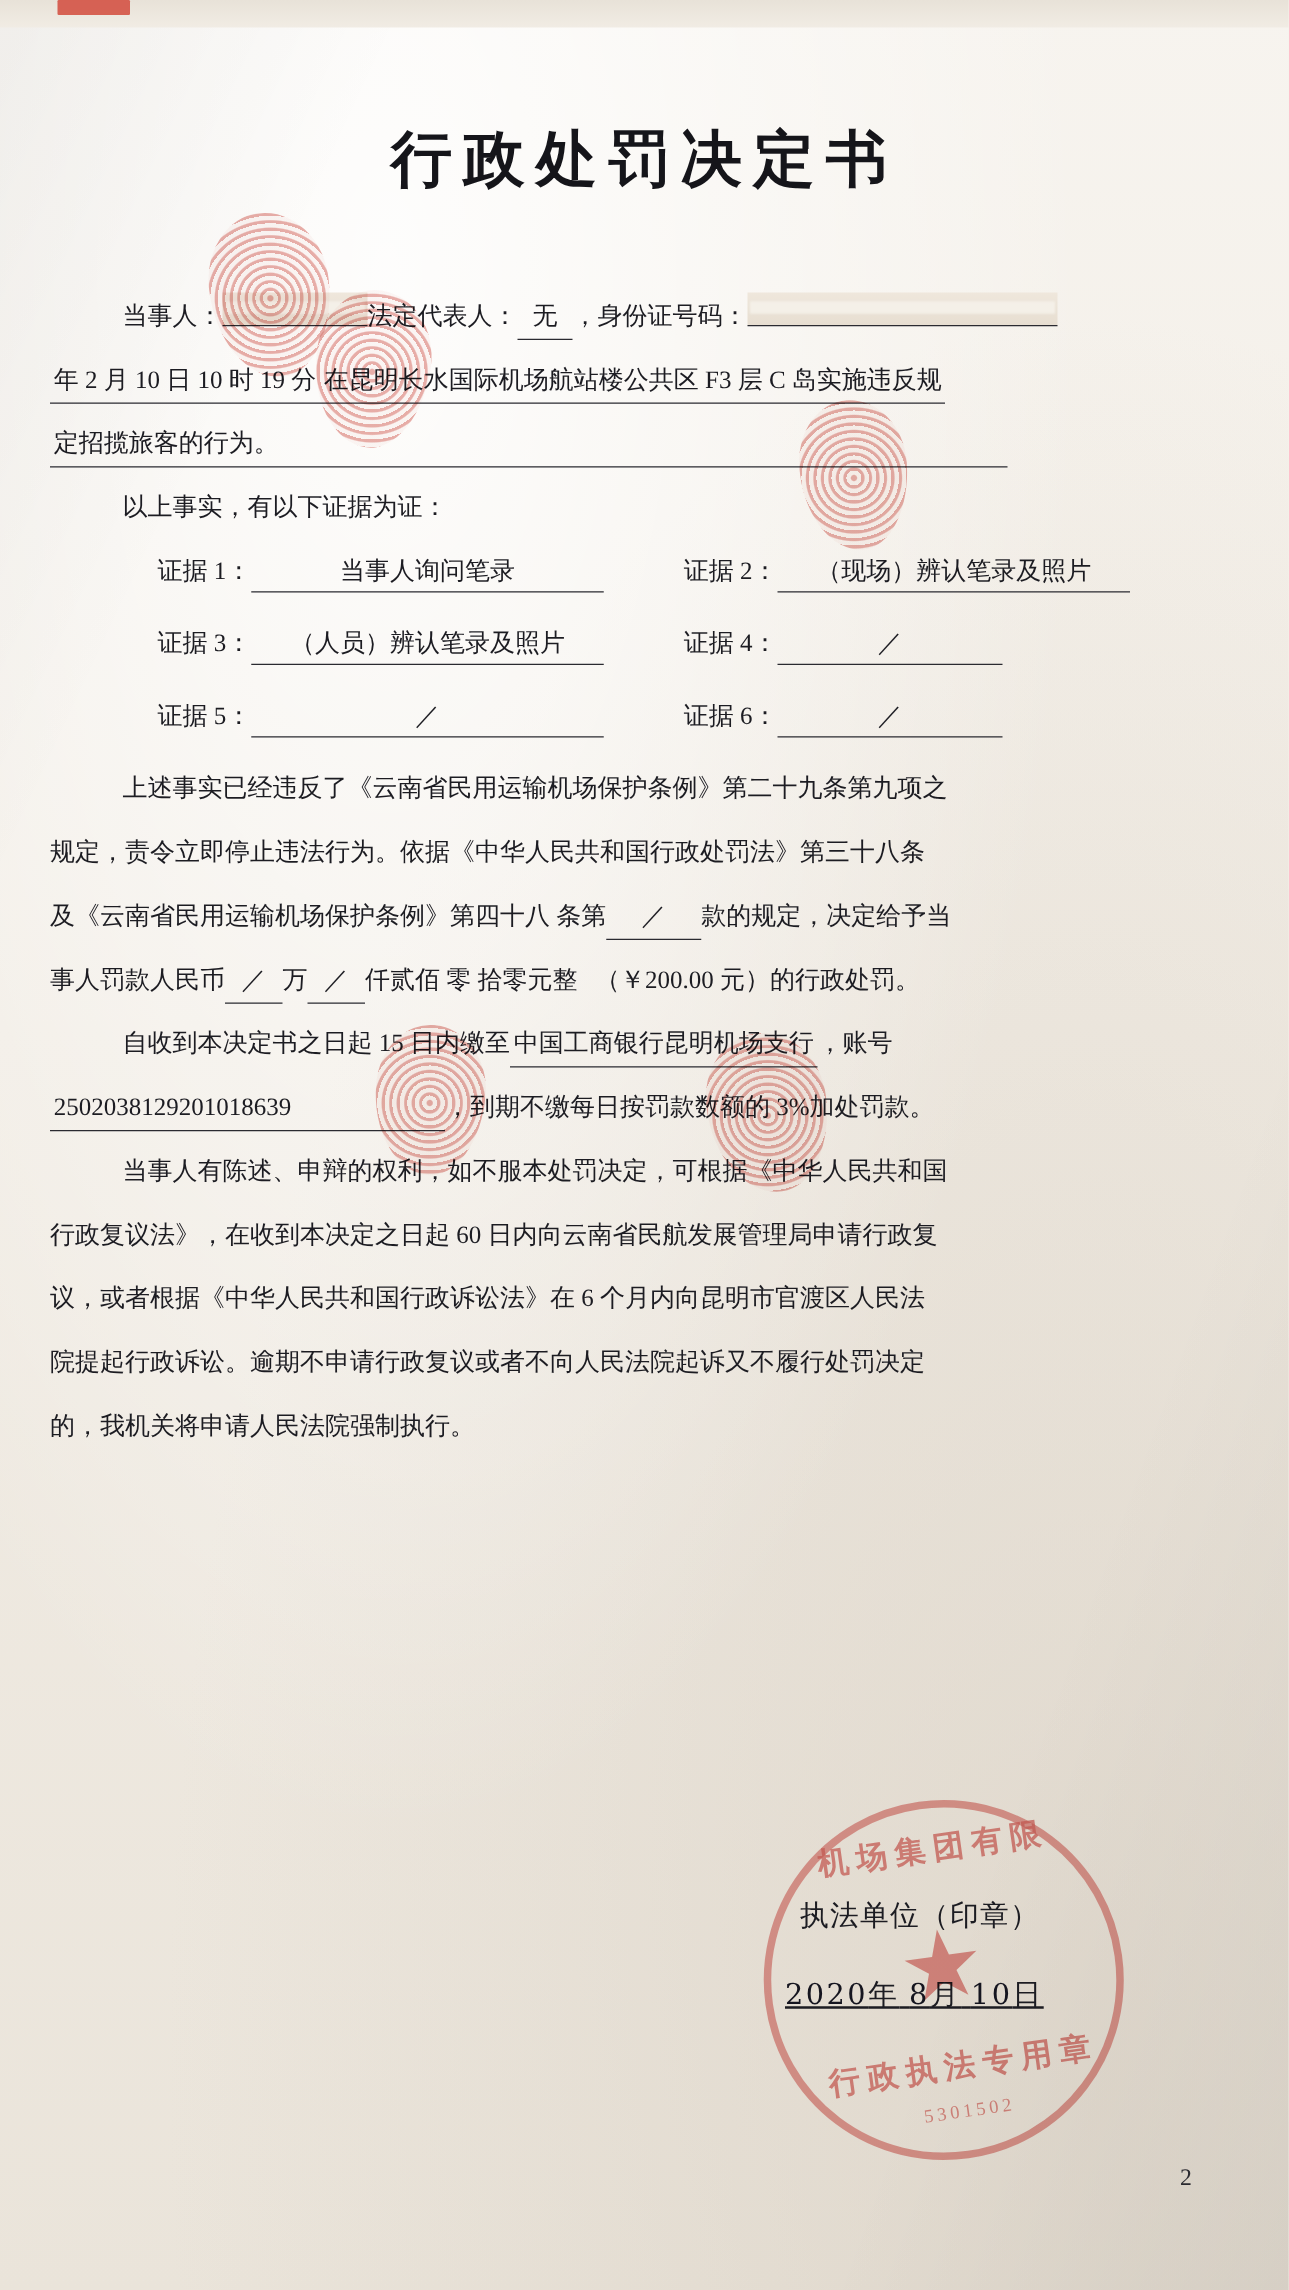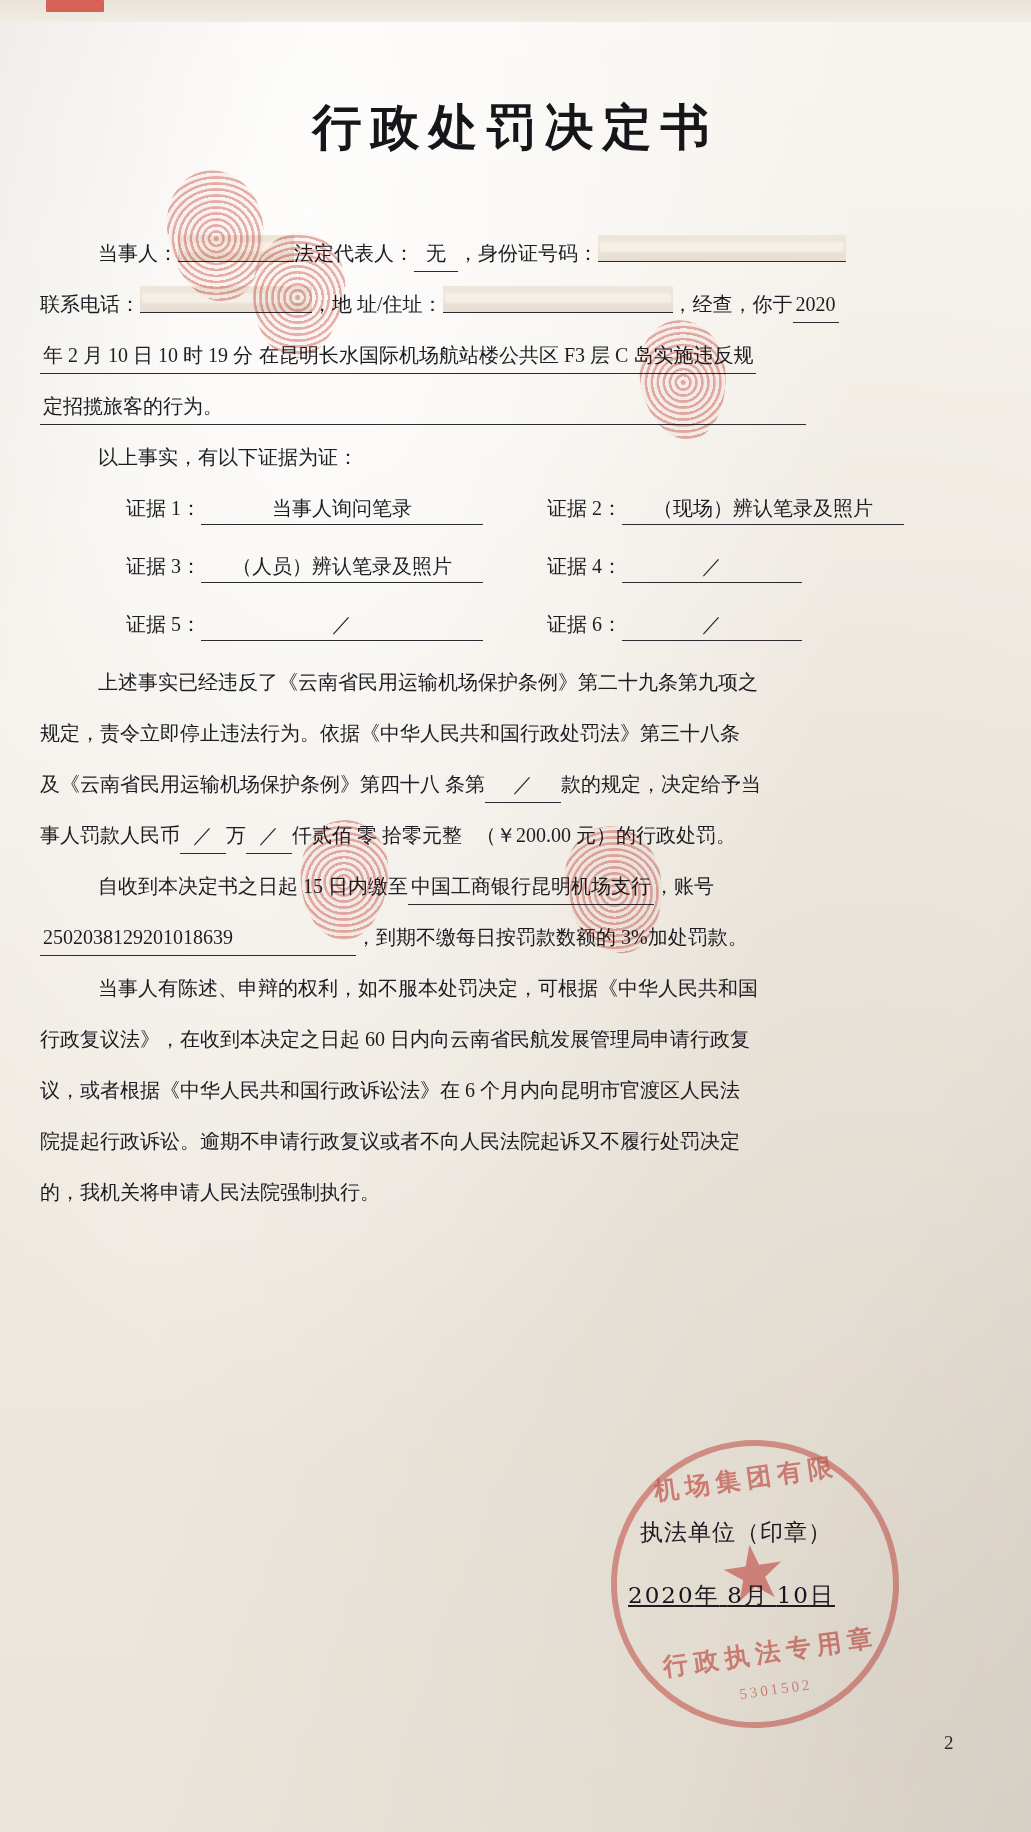--- a/index.html
+++ b/index.html
@@ -149,23 +149,20 @@
 <div class="content">
 
   <div class="doc-title">行政处罚决定书</div>
 
   <div class="body-block">
 
     <div class="ln" style="padding-left:58px;">
       <span>当事人：</span><span class="redact" style="width:116px;"></span><span>法定代表人：</span><span class="u" style="min-width:38px;text-align:center;">无</span><span>，身份证号码：</span><span class="redact" style="width:248px;"></span>
     </div>
 
-    <div class="ln">
-      <span>联系电话：</span><span class="redact" style="width:172px;"></span><span>，地 址/住址：</span><span class="redact" style="width:230px;"></span><span>，经查，你于</span><span class="u">2020</span>
-    </div>
 
     <div class="ln">
       <span class="u">年 2 月 10 日 10 时 19 分</span><span class="u">在昆明长水国际机场航站楼公共区 F3 层 C 岛实施违反规</span>
     </div>
 
     <div class="ln">
       <span class="u" style="min-width:760px;">定招揽旅客的行为。</span>
     </div>
 
     <div class="ln indent">以上事实，有以下证据为证：</div>

